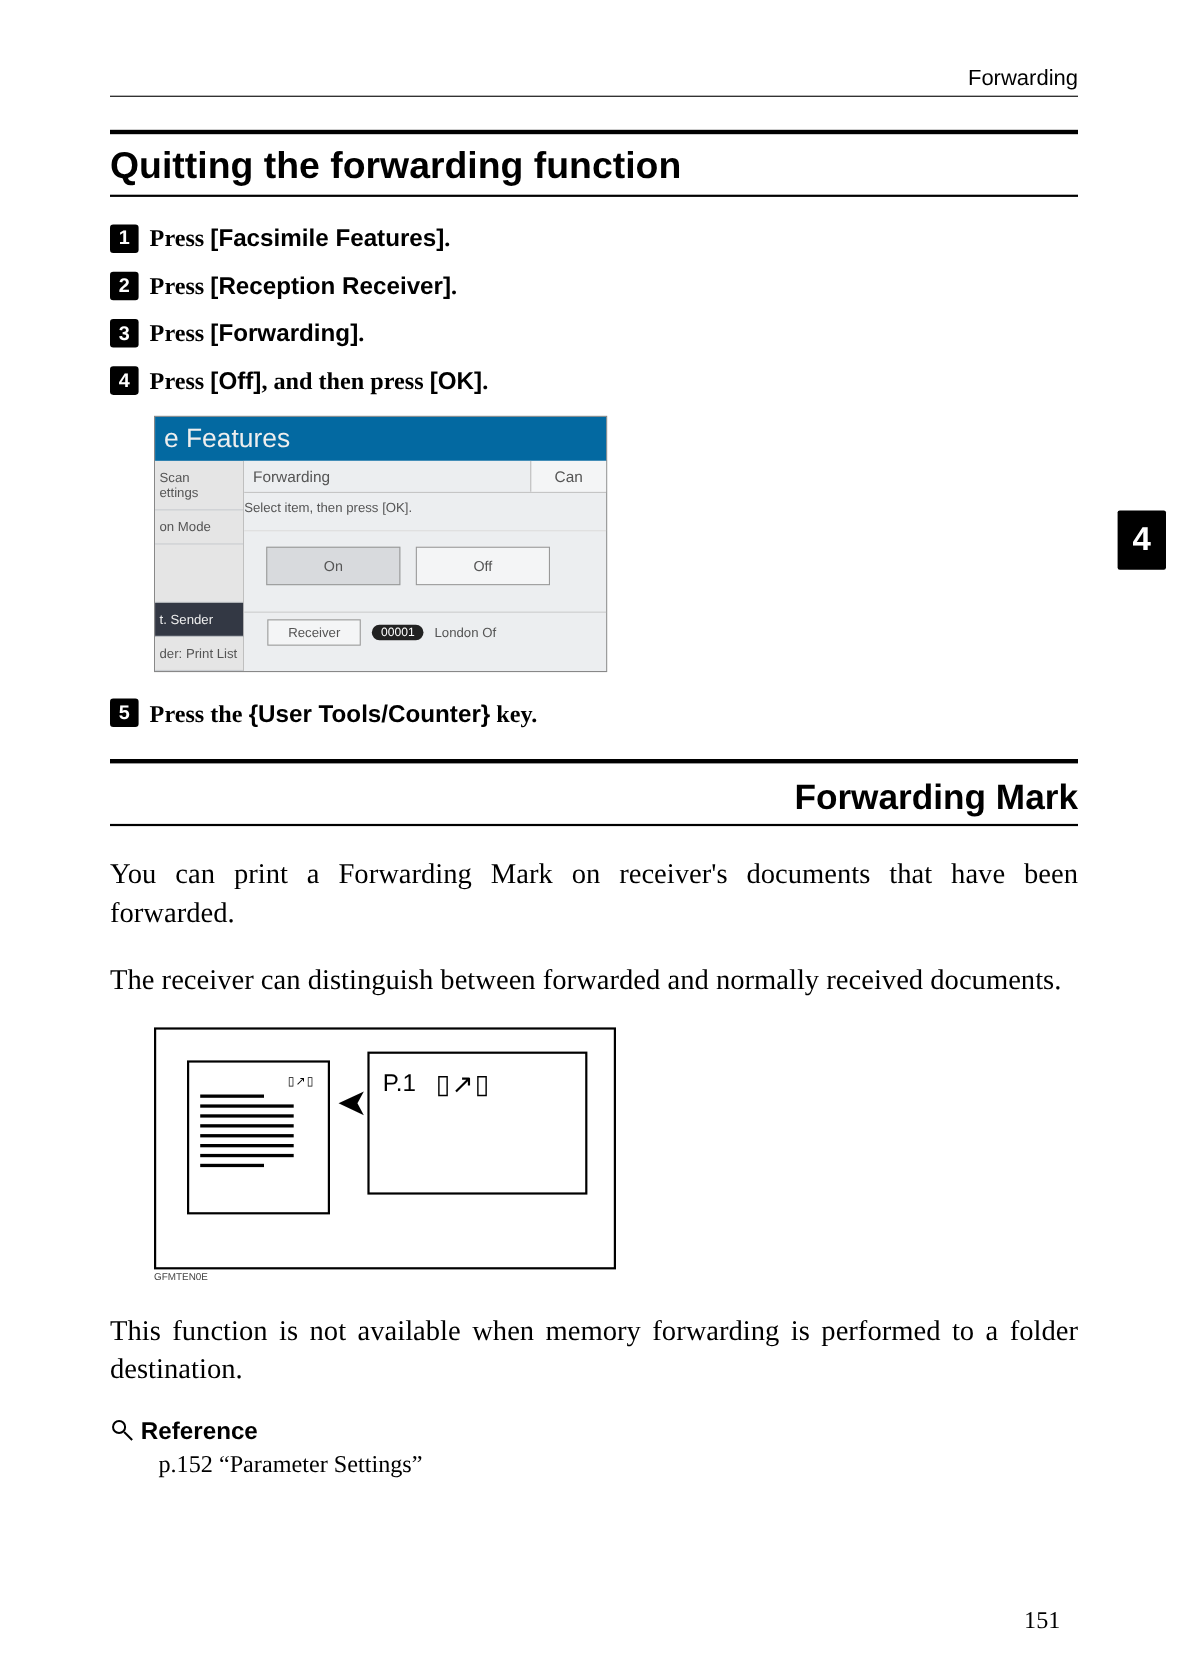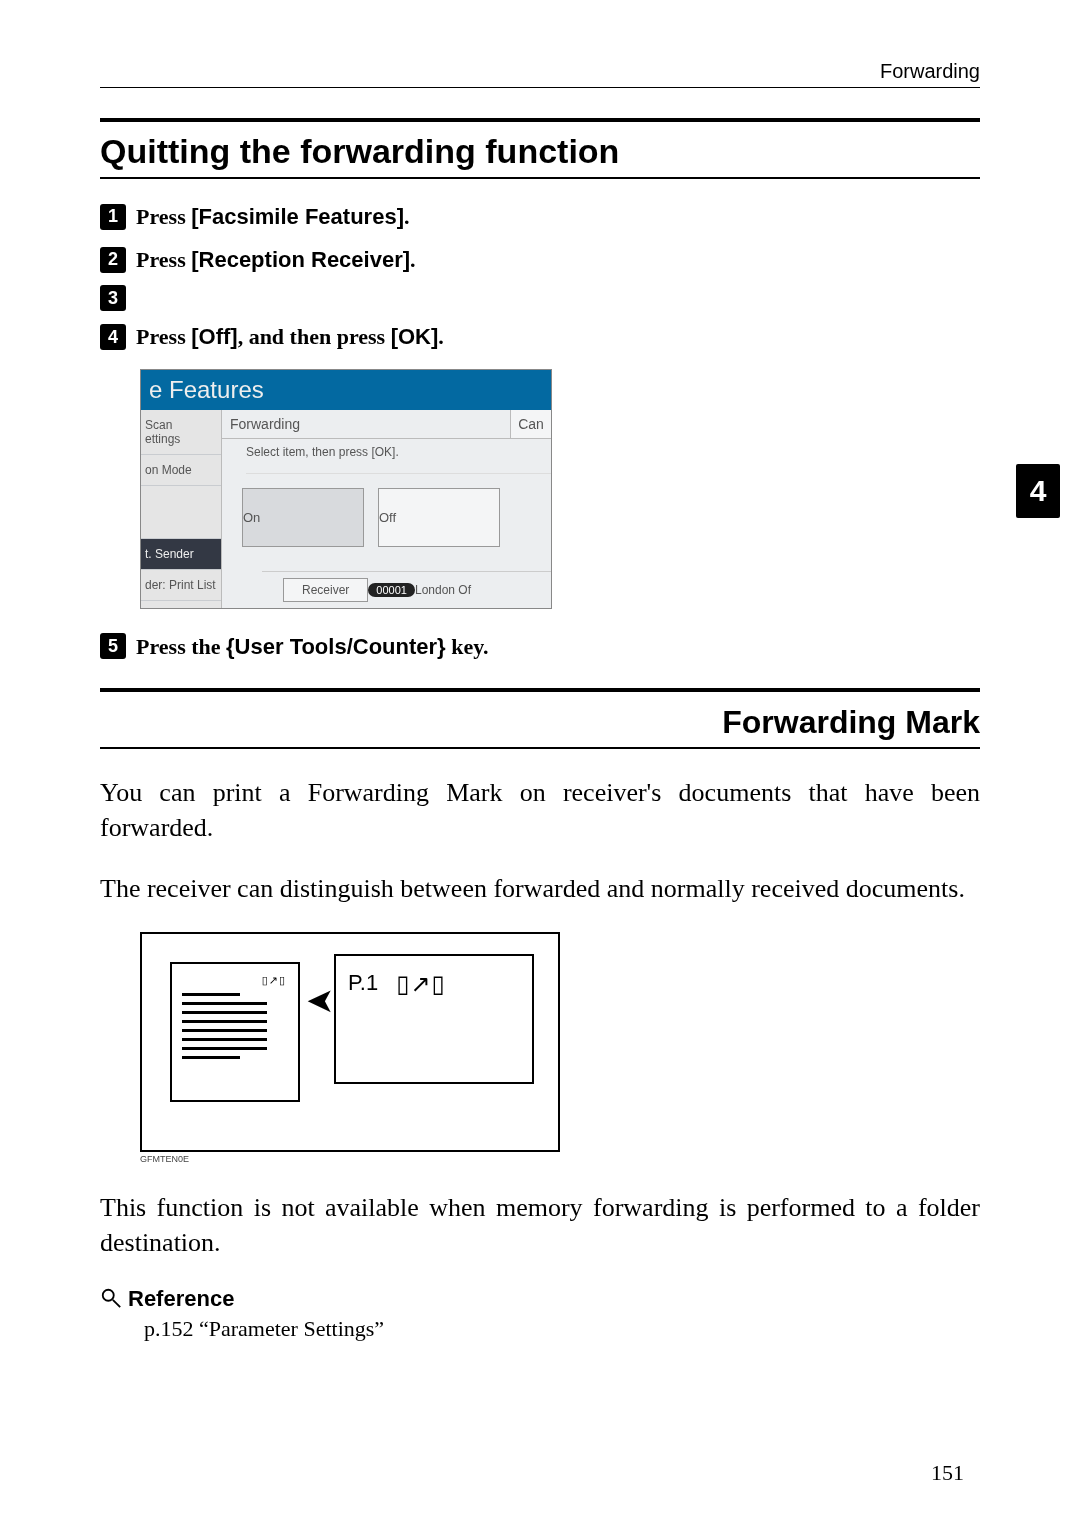--- a/index.html
+++ b/index.html
@@ -117,51 +117,50 @@
   }
   .ss-toprow .title {
     flex:1;
     padding:6px 8px;
     background:#eceef0;
   }
   .ss-toprow .can {
     width:36px;
     text-align:center;
     border-left:1px solid #bbb;
-    padding:6px 2px;
+    padding:6px 16px;
     background:#f4f5f6;
   }
   .ss-desc {
     padding: 6px 8px 14px 0;
     font-size: 12px;
     border-bottom:1px solid #ddd;
-    margin-left:24px;
   }
   .ss-btnrow {
     display:flex;
     gap:14px;
     padding: 14px 8px 24px 20px;
   }
   .ss-btn {
     flex:1;
     max-width:120px;
-    text-align:left;
+    text-align:center;
     border:1px solid #999;
-    padding:21px 0;
+    padding:9px 0;
     background:#f4f5f6;
     font-size:13px;
   }
   .ss-btn.sel { background:#d8dadd; }
   .ss-recv {
     display:flex;
     align-items:center;
+    gap:10px;
     padding:6px 21px;
     border-top:1px solid #ccc;
     font-size:12px;
-    margin-left:40px;
   }
   .ss-recv .rbtn {
     border:1px solid #999;
     padding:4px 18px;
     background:#f4f5f6;
   }
   .ss-recv .tag {
     background:#222;
     color:#fff;
     padding:1px 8px;
@@ -316,20 +315,23 @@
 
   <div class="step">
     <span class="step-num">2</span>
     <span class="step-row">
       <span>Press </span><span class="bracket">[Reception Receiver]</span><span>.</span>
     </span>
   </div>
 
   <div class="step">
     <span class="step-num">3</span>
+    <span class="step-row">
+      <span>Press </span><span class="bracket">[Forwarding]</span><span>.</span>
+    </span>
   </div>
 
   <div class="step">
     <span class="step-num">4</span>
     <span class="step-row">
       <span>Press </span><span class="bracket">[Off]</span><span>, and then press </span><span class="bracket">[OK]</span><span>.</span>
     </span>
   </div>
 
   <div class="screenshot">

